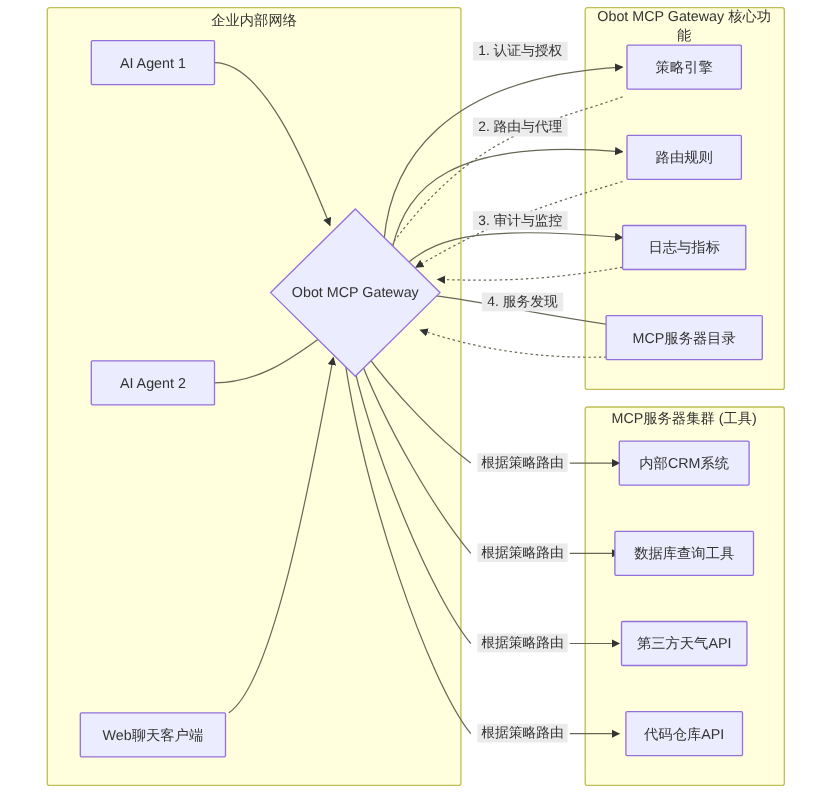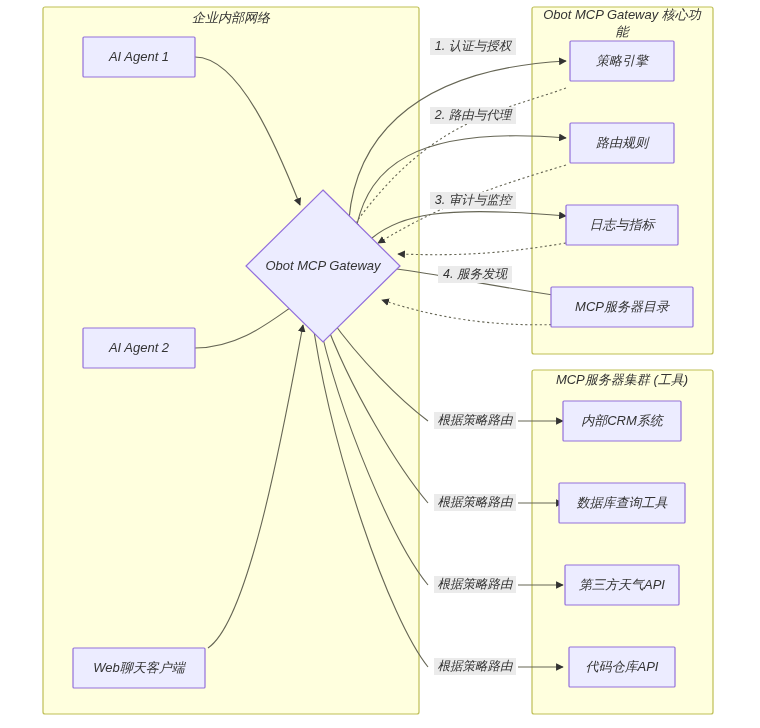--- a/index.html
+++ b/index.html
@@ -12,21 +12,20 @@
     height: 728px;
     position: relative;
     font-family: "Liberation Sans", "DejaVu Sans", sans-serif;
     overflow: hidden;
   }
   #diagram-root {
     position: absolute;
     left: 0; top: 0;
     width: 760px;
     height: 608px;
-    font-style: italic;
   }
   svg#flow {
     position: absolute;
     left: 0; top: 0;
     width: 760px;
     height: 728px;
   }
   .cluster-rect {
     fill: #ffffde;
     stroke: #bfbf55;

